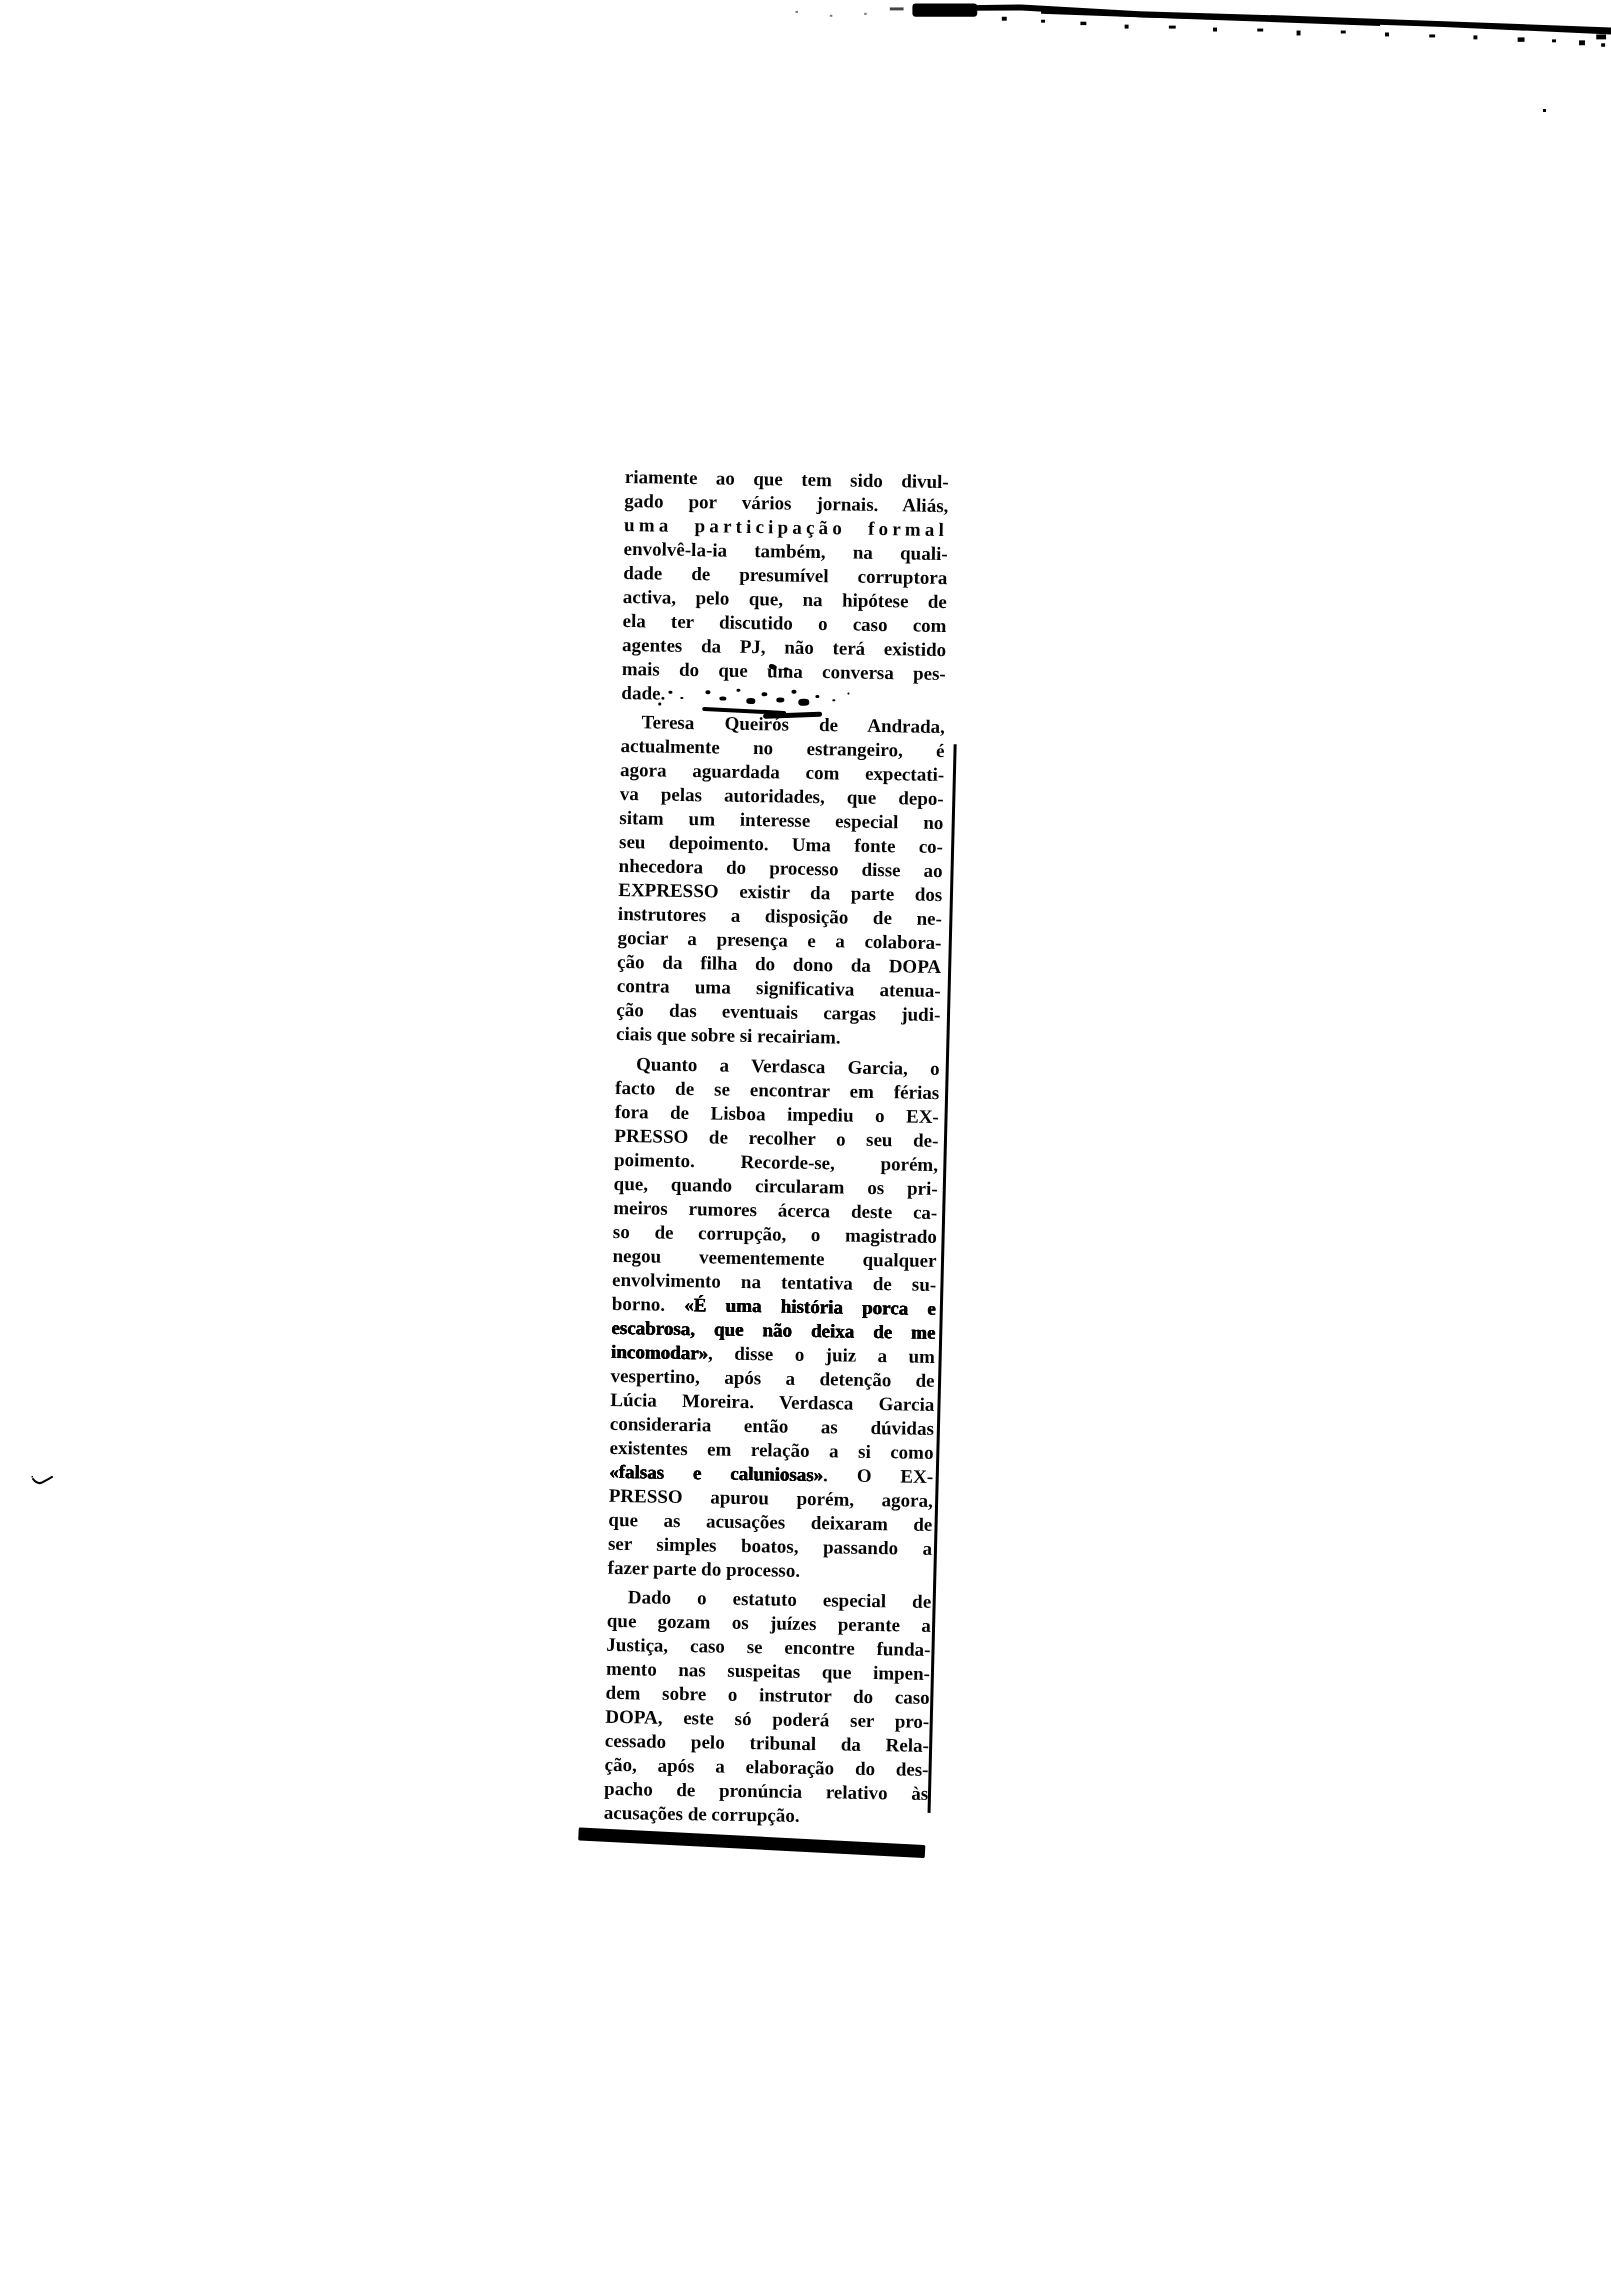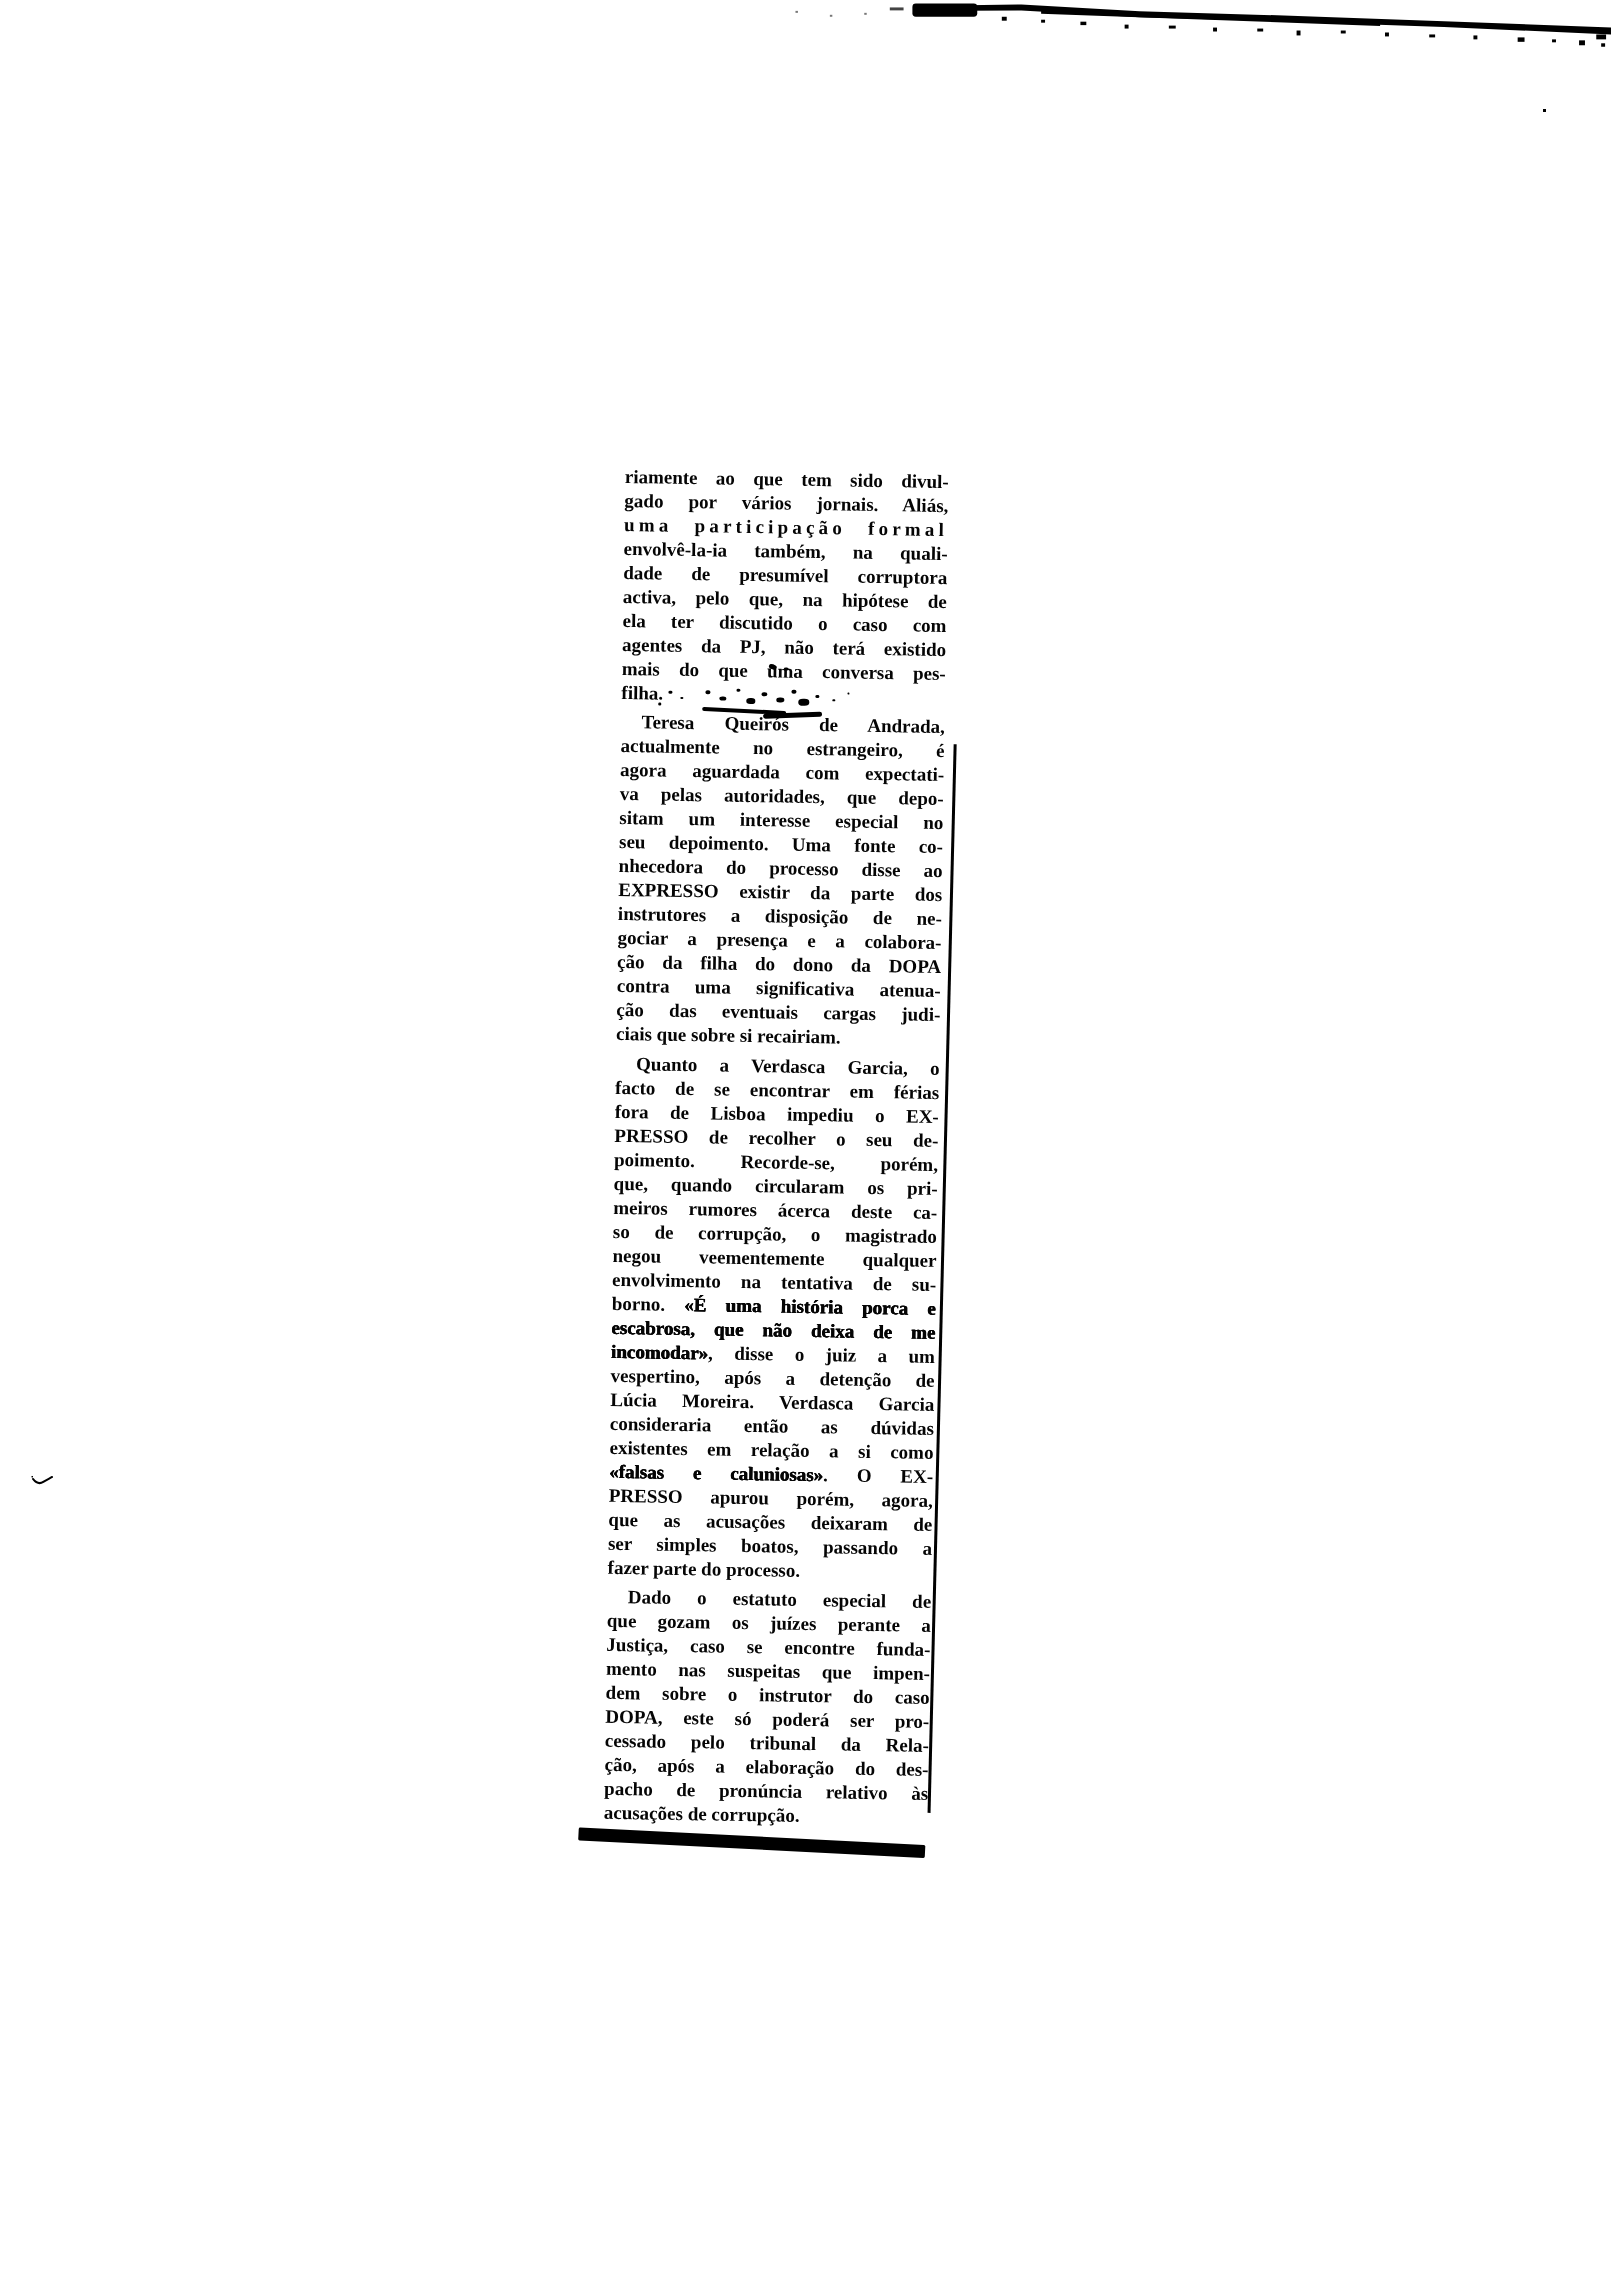--- a/index.html
+++ b/index.html
@@ -109,21 +109,21 @@
 <div class="para">
       <div class="line"><span>riamente ao que tem sido divul-</span></div>
       <div class="line"><span>gado por vários jornais. Aliás,</span></div>
       <div class="line spread"><span>uma participação formal</span></div>
       <div class="line"><span>envolvê-la-ia também, na quali-</span></div>
       <div class="line"><span>dade de presumível corruptora</span></div>
       <div class="line"><span>activa, pelo que, na hipótese de</span></div>
       <div class="line"><span>ela ter discutido o caso com</span></div>
       <div class="line"><span>agentes da PJ, não terá existido</span></div>
       <div class="line"><span>mais do que uma conversa pes-</span></div>
-      <div class="line lastline"><span>filha.</span></div>
+      <div class="line lastline"><span>dade.</span></div>
     </div>
     <div class="para indent">
       <div class="line"><span>Teresa Queirós de Andrada,</span></div>
       <div class="line"><span>actualmente no estrangeiro, é</span></div>
       <div class="line"><span>agora aguardada com expectati-</span></div>
       <div class="line"><span>va pelas autoridades, que depo-</span></div>
       <div class="line"><span>sitam um interesse especial no</span></div>
       <div class="line"><span>seu depoimento. Uma fonte co-</span></div>
       <div class="line"><span>nhecedora do processo disse ao</span></div>
       <div class="line"><span>EXPRESSO existir da parte dos</span></div>

